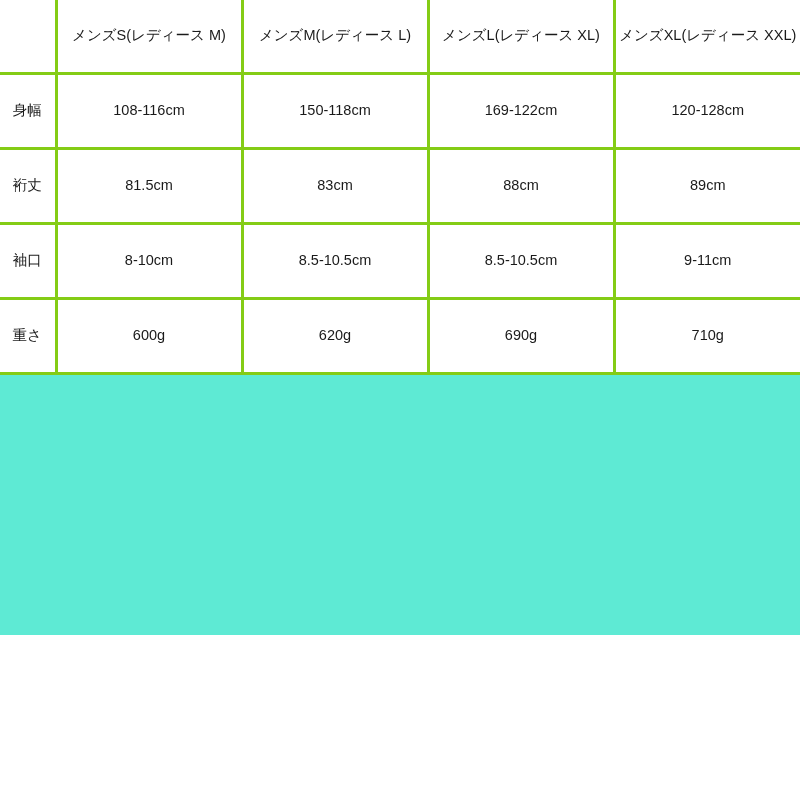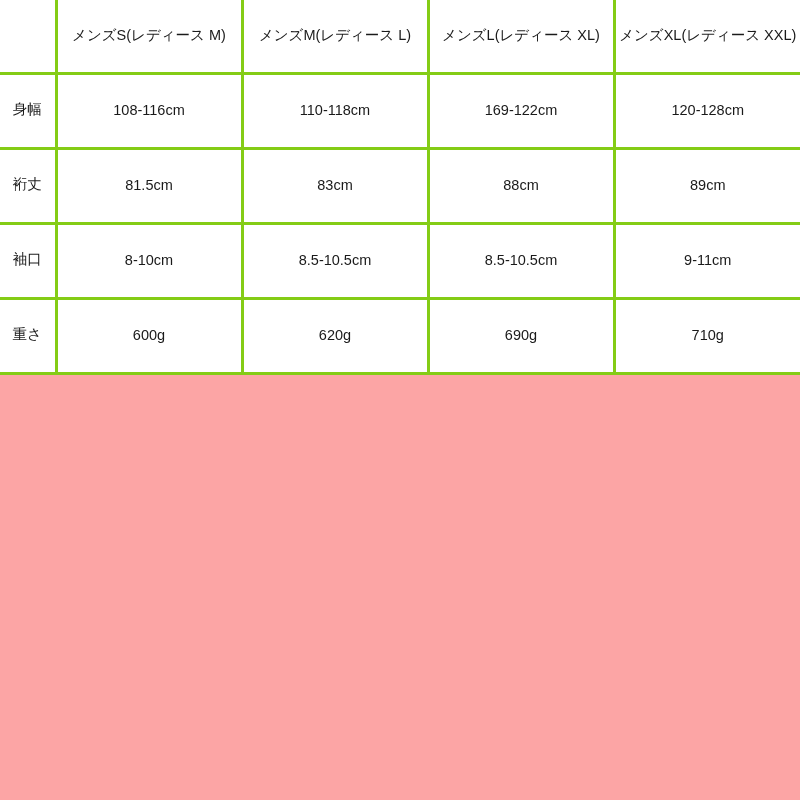--- a/index.html
+++ b/index.html
@@ -9,23 +9,23 @@
   }
   body {
     width: 800px;
     height: 800px;
     font-family: "Liberation Sans", sans-serif;
     color: #1a1a1a;
     overflow: hidden;
   }
   .page {
     width: 800px;
-    height: 800px;
+    height: 635px;
     position: relative;
-    background: #fca5a5;
+    background: #5eead4;
   }
   table.size-table {
     border-collapse: collapse;
     table-layout: fixed;
     width: 800px;
     margin: 0;
     padding: 0;
   }
   table.size-table col.corner-col { width: 56px; }
   table.size-table col.size-col { width: 186px; }
@@ -69,21 +69,20 @@
     line-height: 1.5;
   }
   th.row-head {
     background: #ffffff;
     font-weight: bold;
     font-size: 14.5px;
     width: 56px;
     padding: 6px 14px;
     line-height: 1.5;
     text-align: center;
-    font-family: Liberation Mono, monospace;
   }
   td.value-cell {
     background: #ffffff;
     height: 72px;
     font-size: 14.5px;
     padding: 6px 10px;
   }
   .spacer {
     width: 800px;
     background: #ffffff;
@@ -107,21 +106,21 @@
         <th class="size-head">メンズS(レディース M)</th>
         <th class="size-head">メンズM(レディース L)</th>
         <th class="size-head">メンズL(レディース XL)</th>
         <th class="size-head">メンズXL(レディース XXL)</th>
       </tr>
     </thead>
     <tbody>
       <tr>
         <th class="row-head">身幅</th>
         <td class="value-cell">108-116cm</td>
-        <td class="value-cell">110-118cm</td>
+        <td class="value-cell">150-118cm</td>
         <td class="value-cell">169-122cm</td>
         <td class="value-cell">120-128cm</td>
       </tr>
       <tr>
         <th class="row-head">裄丈</th>
         <td class="value-cell">81.5cm</td>
         <td class="value-cell">83cm</td>
         <td class="value-cell">88cm</td>
         <td class="value-cell">89cm</td>
       </tr>

